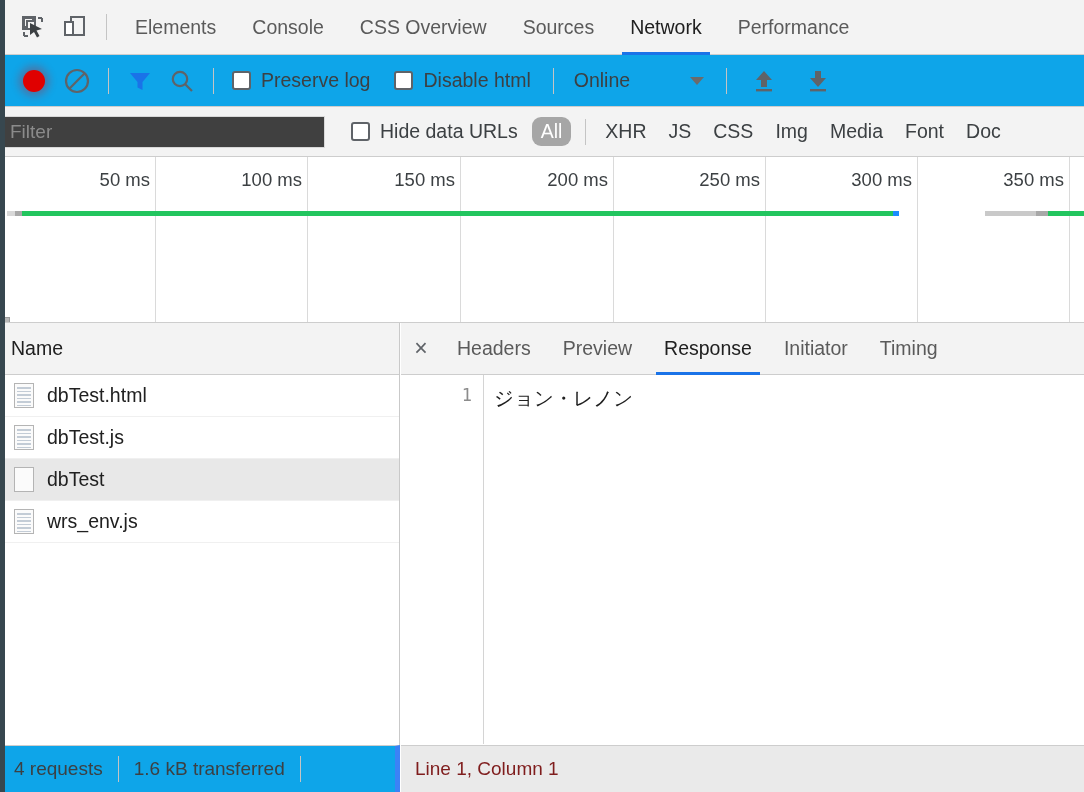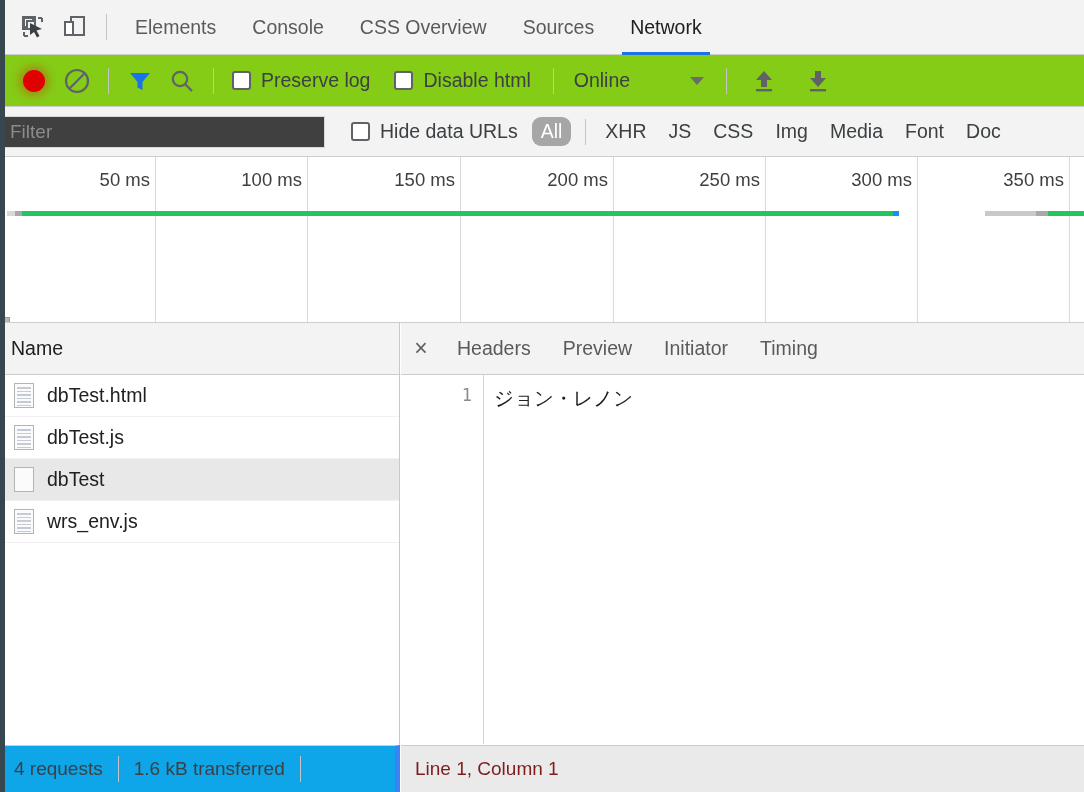--- a/index.html
+++ b/index.html
@@ -56,21 +56,21 @@
   .main-tab.selected::after {
     content: "";
     position: absolute; left: 10px; right: 10px; bottom: 0;
     height: 3px; background: #1a73e8;
   }
 
   
   .net-toolbar {
     position: absolute; left: 0; top: 55px;
     width: 1084px; height: 52px;
-    background: #84cc16;
+    background: #0ea5e9;
     border-bottom: 1px solid #cdcdcd;
     display: flex; align-items: center;
   }
   .rec-dot-wrap {
     width: 44px; height: 44px;
     margin-left: 12px;
     display: flex; align-items: center; justify-content: center;
   }
   .rec-dot {
     width: 22px; height: 22px; border-radius: 50%;
@@ -315,20 +315,23 @@
       <span>Console</span>
     </div>
     <div class="main-tab">
       <span>CSS Overview</span>
     </div>
     <div class="main-tab">
       <span>Sources</span>
     </div>
     <div class="main-tab selected">
       <span>Network</span>
+    </div>
+    <div class="main-tab">
+      <span>Performance</span>
     </div>
   </div>
 
   <div class="net-toolbar">
     <div class="rec-dot-wrap">
       <div class="rec-dot"></div>
     </div>
     <div class="tb-icon">
       <svg width="28" height="28" viewBox="0 0 28 28">
         <circle cx="14" cy="14" r="11" fill="none" stroke="#5f6368" stroke-width="2.2"></circle>
@@ -484,20 +487,23 @@
     <div class="detail-tabs">
       <div class="close-x">
         <span>×</span>
       </div>
       <div class="dtab">
         <span>Headers</span>
       </div>
       <div class="dtab">
         <span>Preview</span>
       </div>
+      <div class="dtab selected">
+        <span>Response</span>
+      </div>
       <div class="dtab">
         <span>Initiator</span>
       </div>
       <div class="dtab">
         <span>Timing</span>
       </div>
     </div>
     <div class="code-area">
       <div class="gutter">
         <div>1</div>

